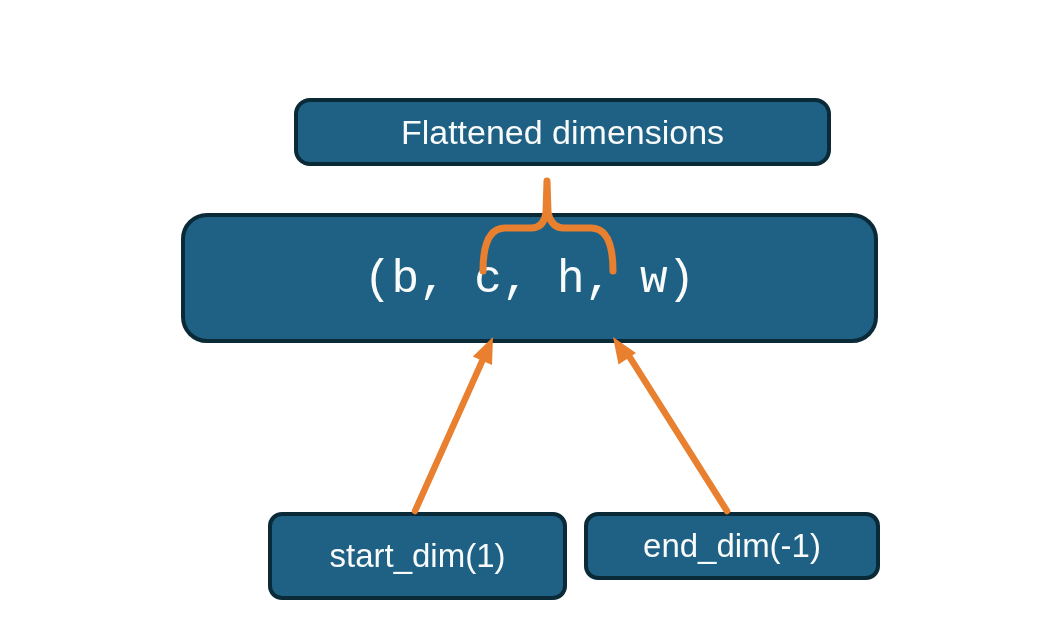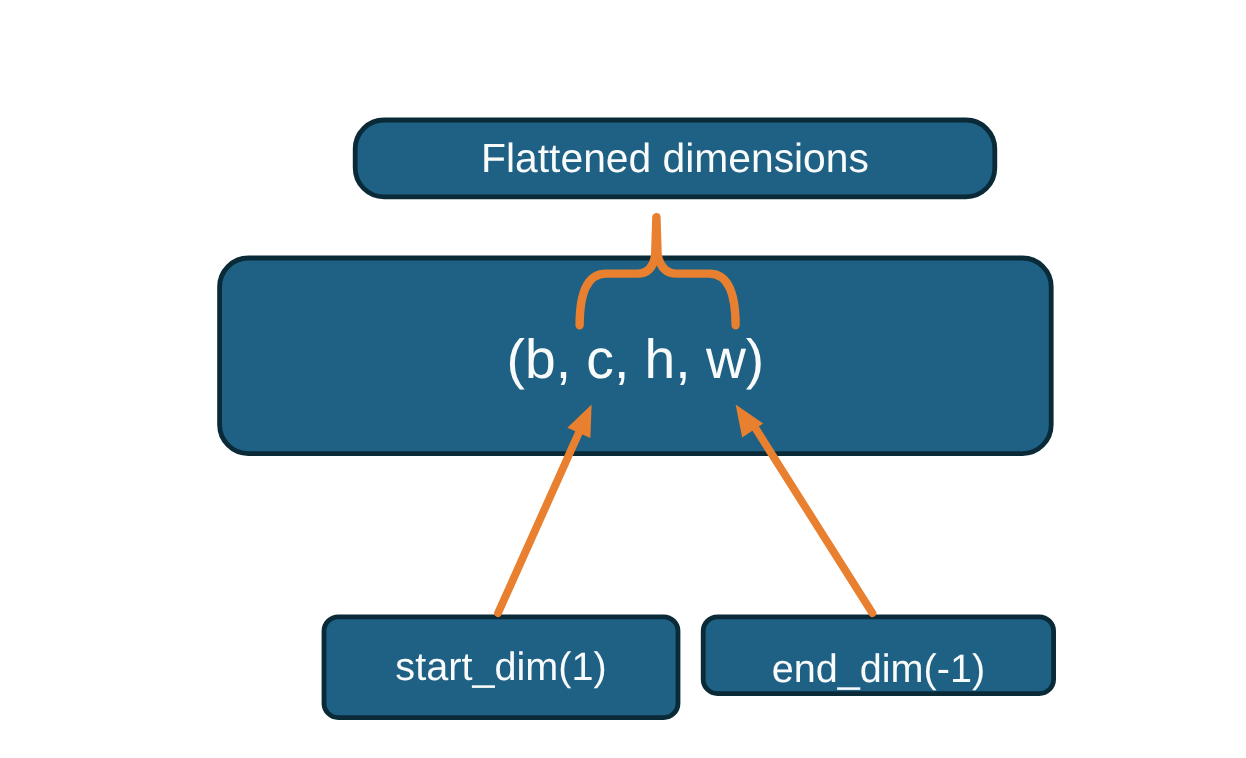--- a/index.html
+++ b/index.html
@@ -22,42 +22,42 @@
     border: 4px solid var(--node-border, #0A2A38);
     color: var(--label-color, #F9FBFB);
     display: flex;
     align-items: center;
     justify-content: center;
     text-align: center;
   }
   .node-flattened {
     left: 294px; top: 98px;
     width: 537px; height: 68px;
-    border-radius: 26px;
+    border-radius: 16px;
     font-size: 34px;
   }
   .node-tensor {
     left: 181px; top: 213px;
-    width: 697px; height: 167px;
+    width: 697px; height: 130px;
     border-radius: 26px;
     font-size: 46px;
     padding-top: 4px;
+    font-family: Liberation Mono, monospace;
   }
   .node-start-dim {
     left: 268px; top: 512px;
     width: 299px; height: 88px;
     border-radius: 14px;
     font-size: 33px;
   }
   .node-end-dim {
     left: 584px; top: 512px;
     width: 296px; height: 68px;
     border-radius: 14px;
     font-size: 33px;
-    align-items: flex-end;
   }
   .overlay {
     position: absolute;
     left: 0; top: 0;
     width: 1038px;
     height: 632px;
     pointer-events: none;
   }
   .connector-stroke {
     fill: none;

